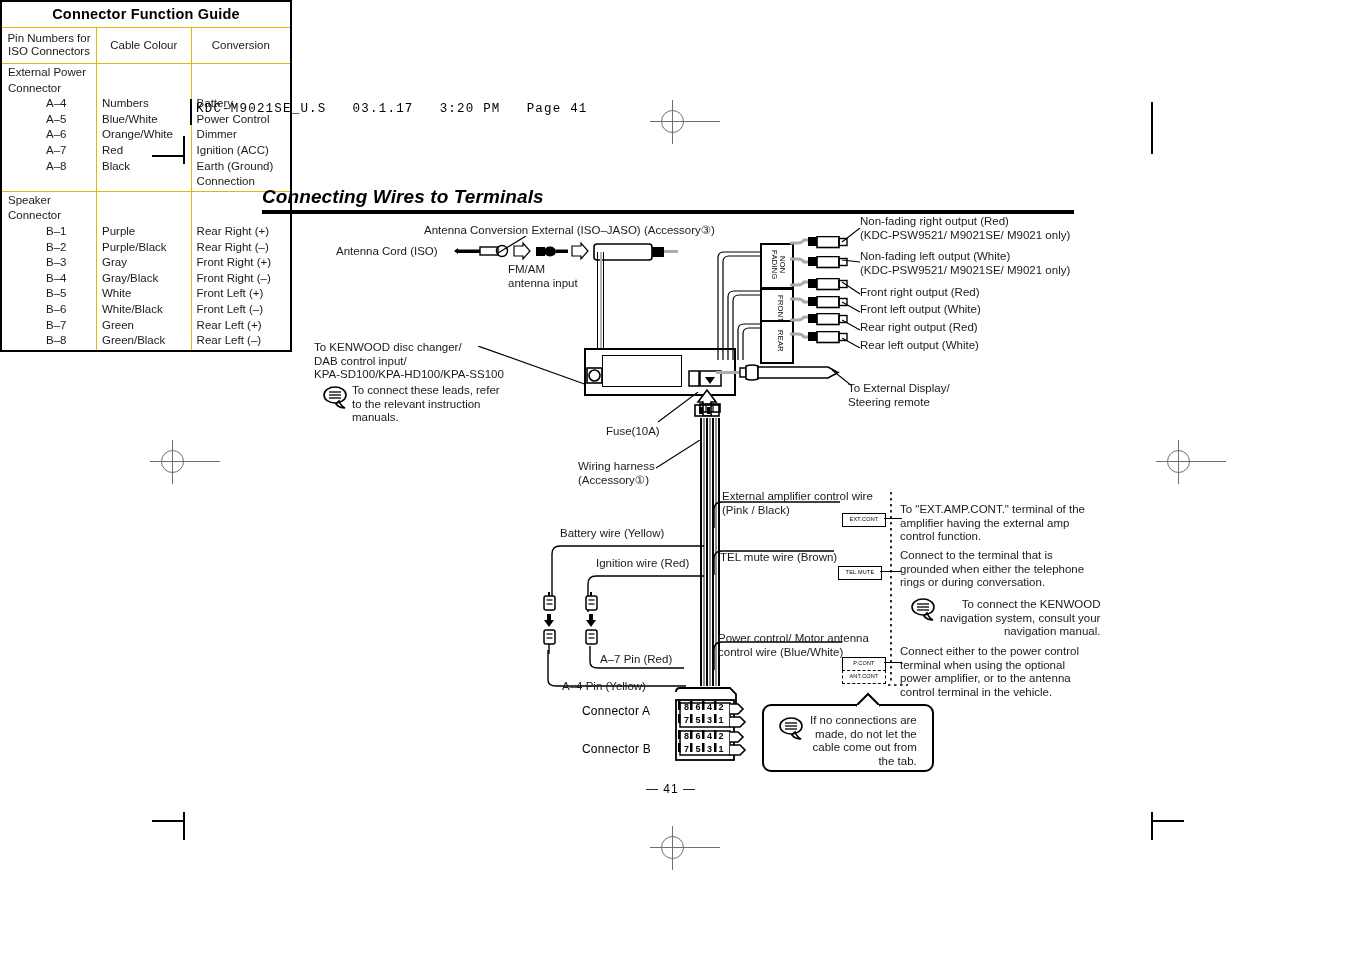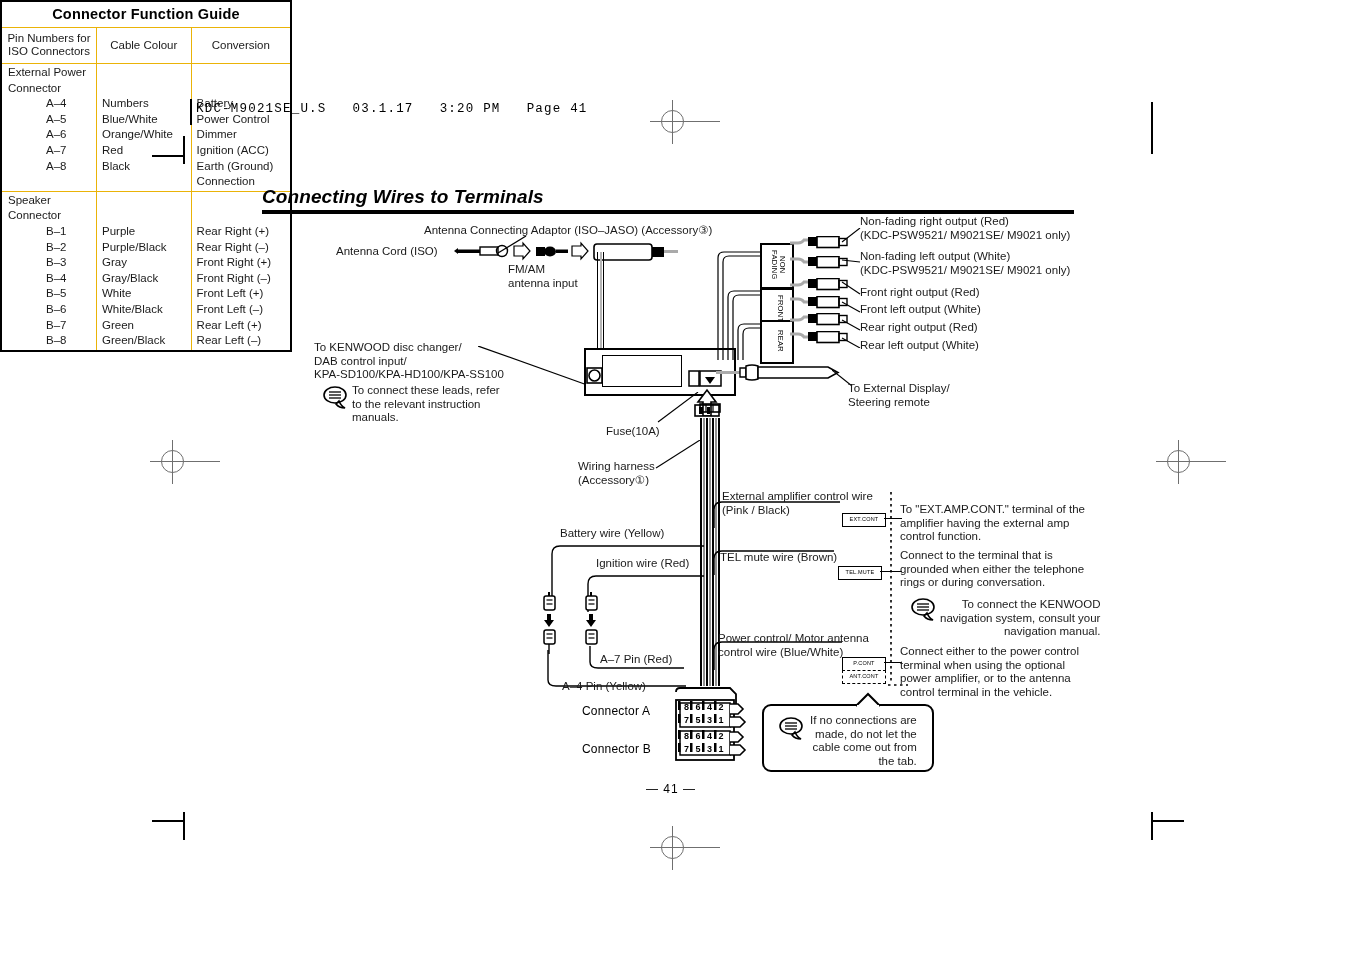--- a/index.html
+++ b/index.html
@@ -63,21 +63,21 @@
 <div class="abs corner" style="left:152px;top:155px;width:32px;height:2px;"></div>
 <div class="abs corner" style="left:1151px;top:102px;width:2px;height:52px;"></div>
 <div class="abs corner" style="left:183px;top:812px;width:2px;height:28px;"></div>
 <div class="abs corner" style="left:152px;top:820px;width:32px;height:2px;"></div>
 <div class="abs corner" style="left:1151px;top:812px;width:2px;height:28px;"></div>
 <div class="abs corner" style="left:1152px;top:820px;width:32px;height:2px;"></div>
 
 <div class="abs" id="page-title">Connecting Wires to Terminals</div>
 <div class="abs" id="title-rule"></div>
 
-<div class="abs txt" style="left:424px;top:224px;">Antenna Connecting Adaptor (ISO–JASO) (Accessory③)</div>
+<div class="abs txt" style="left:424px;top:224px;">Antenna Conversion External (ISO–JASO) (Accessory③)</div>
 <div class="abs txt" style="left:336px;top:245px;">Antenna Cord (ISO)</div>
 <div class="abs txt" style="left: 508px; top: 263px; white-space: pre;">FM/AM
 antenna input</div>
 
 <svg class="abs" style="left:452px;top:241px;" width="150" height="24" viewBox="0 0 150 24">
   <path d="M2,10 L6,7 L6,13 Z" fill="#000"></path>
   <rect x="6" y="8.5" width="22" height="3.5" fill="#000"></rect>
   <rect x="28" y="6" width="18" height="8" fill="none" stroke="#000" stroke-width="1.4"></rect>
   <circle cx="50" cy="10" r="5.5" fill="none" stroke="#000" stroke-width="1.4"></circle>
   <path d="M62,5 h9 v-3 l7,8 l-7,8 v-3 h-9 z" fill="none" stroke="#000" stroke-width="1.2"></path>

